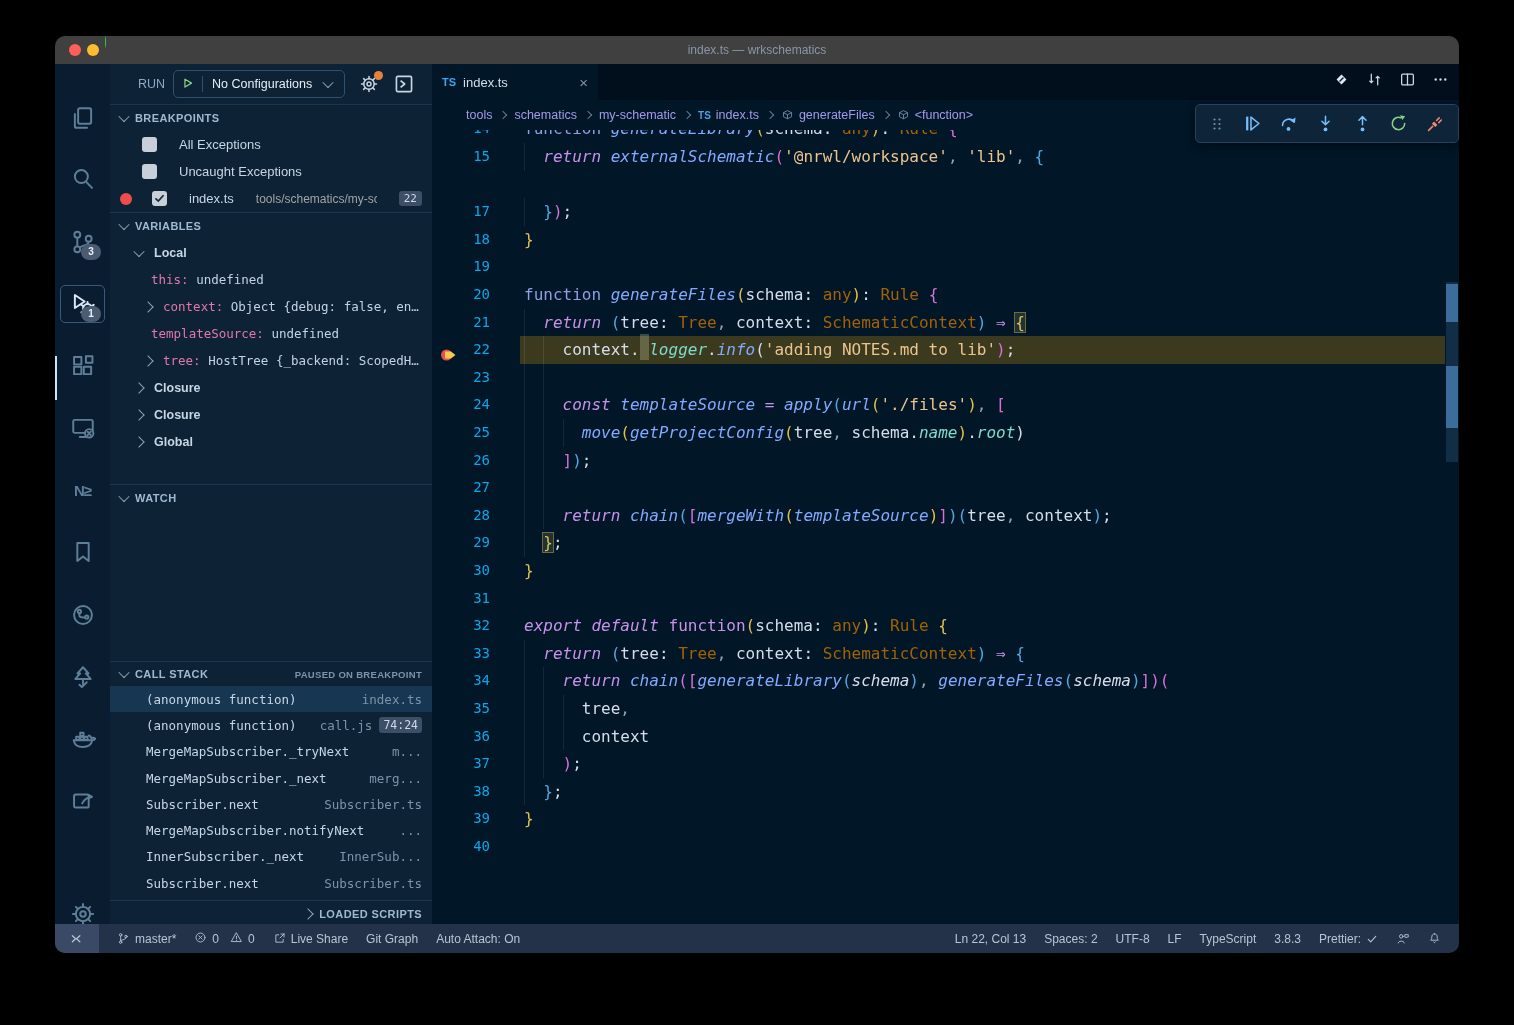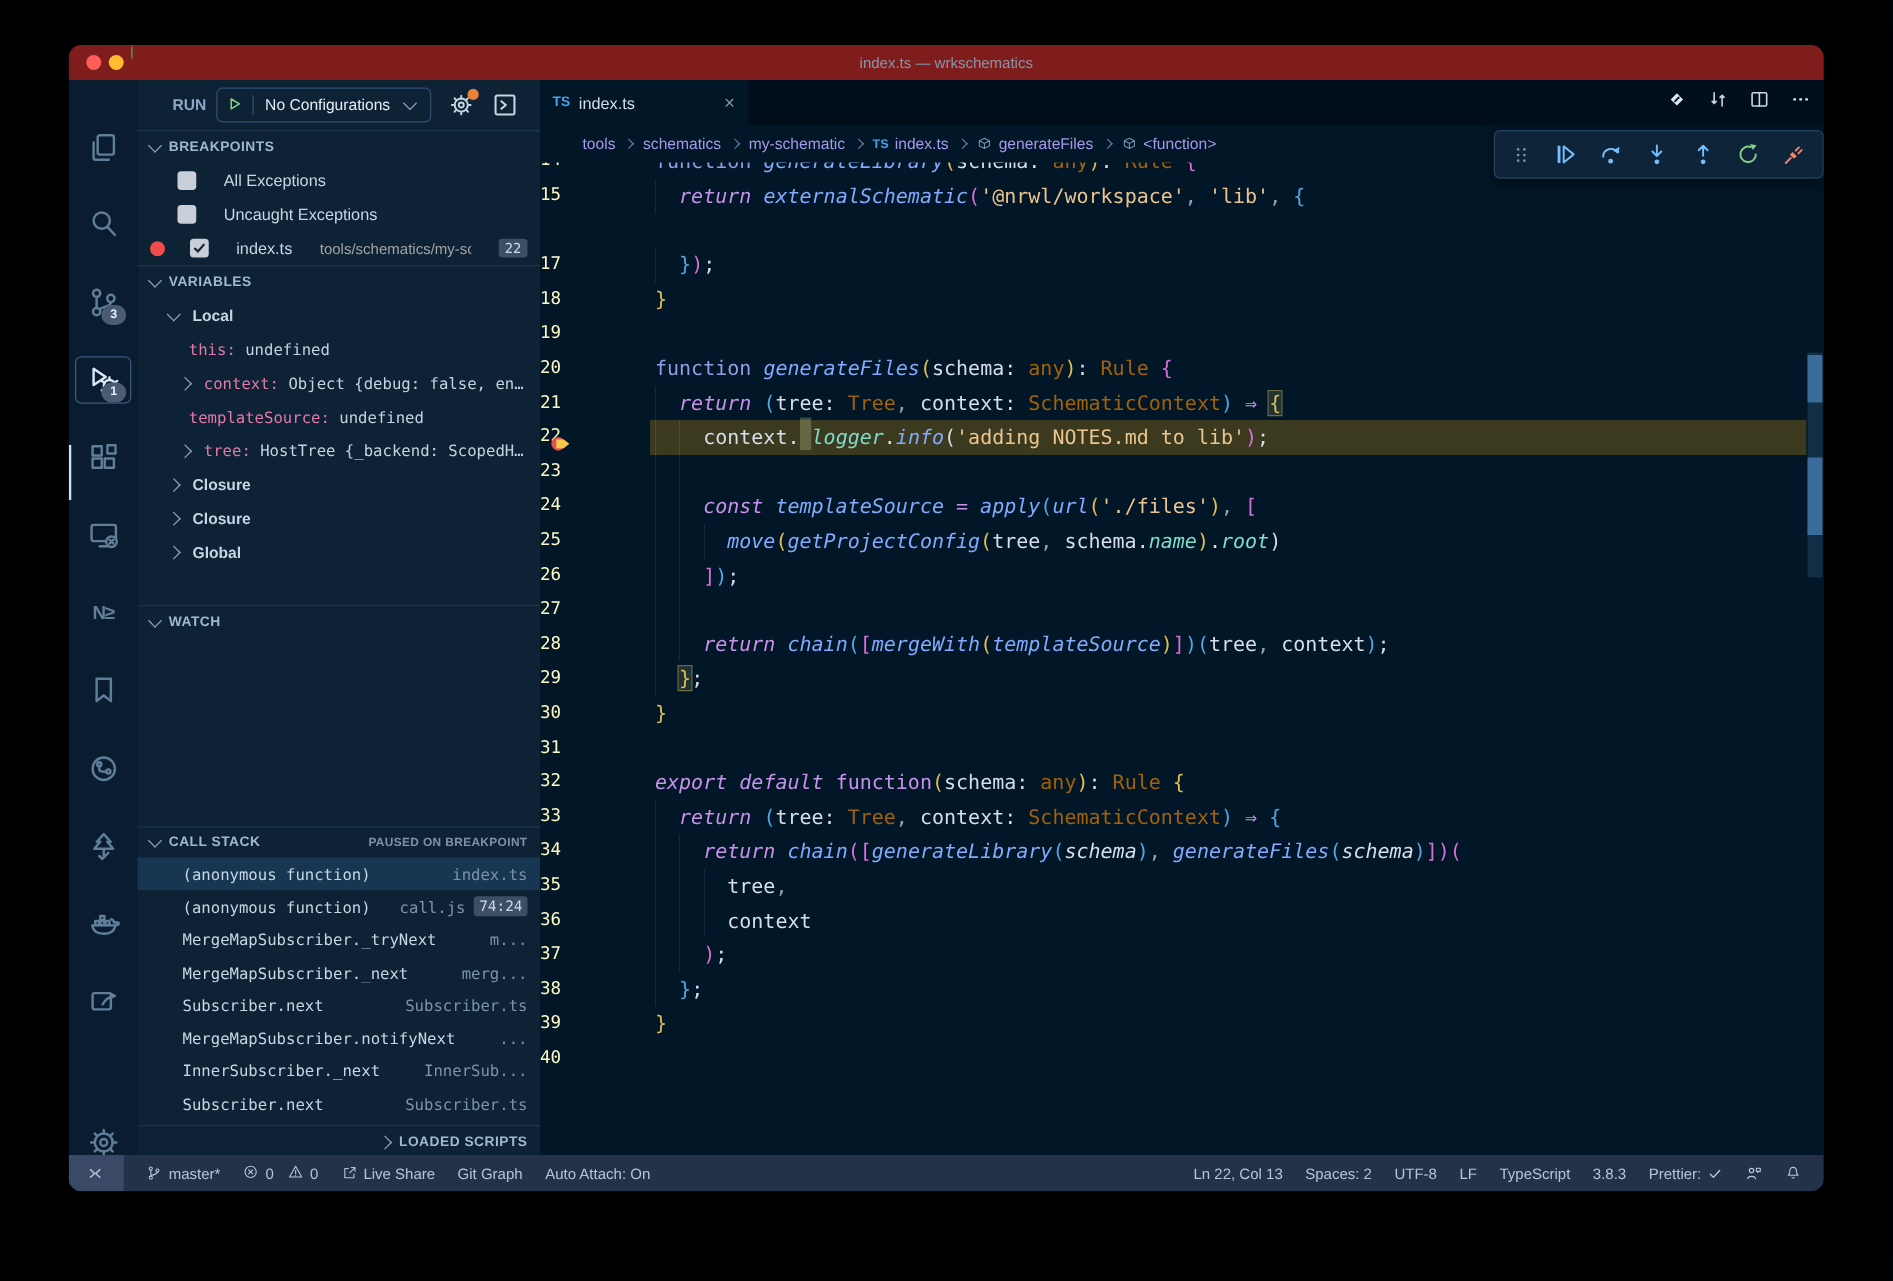--- a/index.html
+++ b/index.html
@@ -1,20 +1,20 @@
 <!DOCTYPE html>
 <html><head>
 <meta charset="utf-8">
 <style>
   html,body{margin:0;padding:0;background:#000;width:1514px;height:1025px;overflow:hidden;
     font-family:"Liberation Sans",sans-serif;-webkit-font-smoothing:antialiased;}
   .window{position:absolute;left:55px;top:36px;width:1404px;height:917px;background:#011627;
     border-radius:10px;overflow:hidden;box-shadow:0 18px 60px rgba(0,0,0,.8);}
   
-  .titlebar{position:absolute;left:0;top:0;right:0;height:28px;background:#7f1d1d;}
+  .titlebar{position:absolute;left:0;top:0;right:0;height:28px;background:#404040;}
   .tl{position:absolute;top:8px;width:12px;height:12px;border-radius:50%;}
   .tl.r{left:14px;background:#ff5f57}.tl.y{left:32px;background:#febc2e}.tl.g{left:50px;background:#28c840}
   .wtitle{position:absolute;left:0;right:0;top:0;height:28px;line-height:28px;text-align:center;
     color:#8796a8;font-size:12px;}
   
   .activity{position:absolute;left:0;top:28px;width:55px;bottom:29px;background:#0a1d30;}
   .act-item{position:absolute;left:0;width:55px;height:48px;display:flex;align-items:center;justify-content:center;color:#5f7e97;}
   .act-item svg{stroke:#5f7e97;fill:none;stroke-width:1.2;stroke-linecap:round;stroke-linejoin:round;}
   .act-item.active svg{stroke:#dce7f5;}
   .act-item.active{outline:1px solid #395a7c;outline-offset:-6px;border-radius:10px;}
@@ -25,21 +25,21 @@
   
   .sidebar{position:absolute;left:55px;top:28px;width:322px;bottom:29px;background:#0d2235;color:#b6c9db;}
   .sect{position:absolute;left:0;right:0;}
   .sect-h{height:26px;display:flex;align-items:center;gap:7px;padding:0 10px;border-top:1px solid #1c3450;
     font-size:11px;font-weight:bold;letter-spacing:.4px;color:#9fb9d0;}
   .sect-h .right{margin-left:auto;font-size:9.5px;color:#7d93a9;font-weight:bold;letter-spacing:.3px;}
   .chev{display:inline-block;width:7px;height:7px;border-right:1.4px solid #8aa2b8;border-bottom:1.4px solid #8aa2b8;}
   .chev.down{transform:rotate(45deg) translate(-1px,-1px);}
   .chev.right{transform:rotate(-45deg);}
   .runbar{position:absolute;top:4px;left:0;right:0;height:32px;display:flex;align-items:center;}
-  .run-label{color:#8da9c4;font-size:12.5px;font-weight:bold;margin-left:28px;}
+  .run-label{color:#8da9c4;font-size:12.5px;font-weight:normal;margin-left:28px;}
   .run-dd{margin-left:8px;width:170px;height:26px;border:1px solid #30506f;border-radius:5px;display:flex;align-items:center;background:#0d2235;}
   .run-dd .ddtext{color:#e6edf5;font-size:12.5px;margin-left:9px;}
   .run-dd .sep{width:1px;height:16px;background:#30506f;margin-left:7px;}
   .run-dd .chev{margin-left:auto;margin-right:12px;border-color:#8aa2b8;}
   .icon-btn{position:relative;margin-left:14px;display:flex;align-items:center;justify-content:center;}
   .orange-dot{position:absolute;right:-4px;top:-3px;width:9px;height:9px;border-radius:50%;background:#e8823a;}
   .row{display:flex;align-items:center;font-size:13px;color:#c6d6e4;}
   .bp-row{height:27px;padding-left:32px;gap:22px;}
   .cb{width:15px;height:15px;border-radius:3px;background:#c9cfd8;flex:0 0 15px;display:flex;align-items:center;justify-content:center;}
   .bp-dot{width:12px;height:12px;border-radius:50%;background:#f14c4c;flex:0 0 12px;margin-left:-22px;margin-right:-2px;}
@@ -66,21 +66,21 @@
   .tab-label{color:#d6deeb;font-size:13px;}
   .tab-close{margin-left:auto;color:#7d93a9;font-size:15px;line-height:15px;}
   .ed-actions{position:absolute;right:10px;top:7px;display:flex;gap:16px;align-items:center;}
   .ed-actions svg{stroke:#cdd7e3;fill:none;stroke-width:1.2;stroke-linecap:round;}
   .breadcrumbs{position:absolute;left:0;top:36px;right:0;height:30px;background:#011627;z-index:5;
     display:flex;align-items:center;padding-left:34px;font-size:12.5px;color:#a599e9;gap:8px;}
   .breadcrumbs .chev{width:5px;height:5px;border-color:#5f7e97;}
   .bc-item{display:flex;align-items:center;gap:5px;}
   .code{position:absolute;left:0;top:0;right:0;bottom:0;font-family:"DejaVu Sans Mono",monospace;font-size:16px;}
   .line{position:absolute;left:0;right:14px;height:27.6px;line-height:27.6px;white-space:pre;}
-  .line .num{position:absolute;left:0;width:58px;color:#fef9c3;font-size:14px;}
+  .line .num{position:absolute;left:0;width:58px;text-align:right;color:#0ea5e9;font-size:14px;}
   .line .txt{position:absolute;left:92px;top:0;}
   .line.cur .bgband{position:absolute;left:88px;right:0;top:0;bottom:0;background:#3b3a1f;}
   .g{position:absolute;top:0;bottom:0;width:1px;background:#12283f;}
   .line.cur .g{background:rgba(255,255,255,.09);}
   .kw{color:#c792ea;font-style:italic}.kwr{color:#c792ea}.kwf{color:#8f9fe4}
   .fn{color:#82aaff;font-style:italic}
   .str{color:#ecc48d}
   .typ{color:#a16207}
   .prop{color:#7fdbca}.propi{color:#7fdbca;font-style:italic}
   .v{color:#d6deeb}.vi{color:#d6deeb;font-style:italic}

